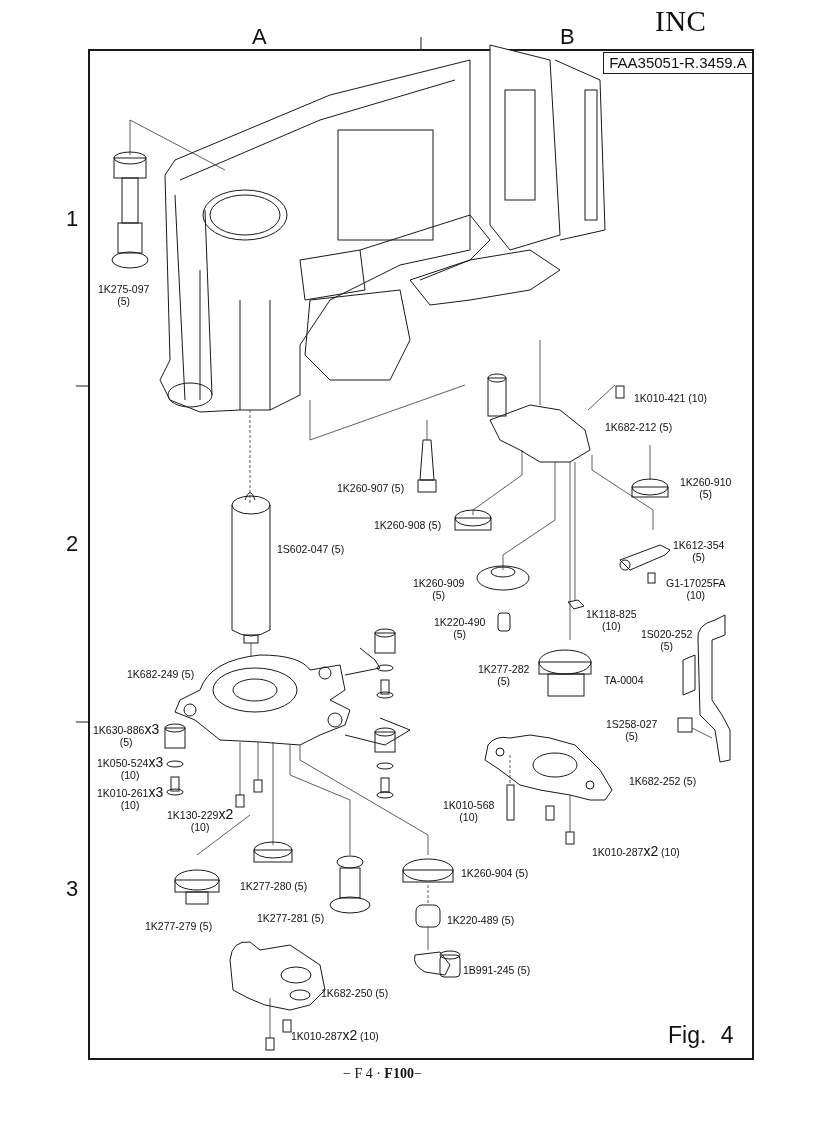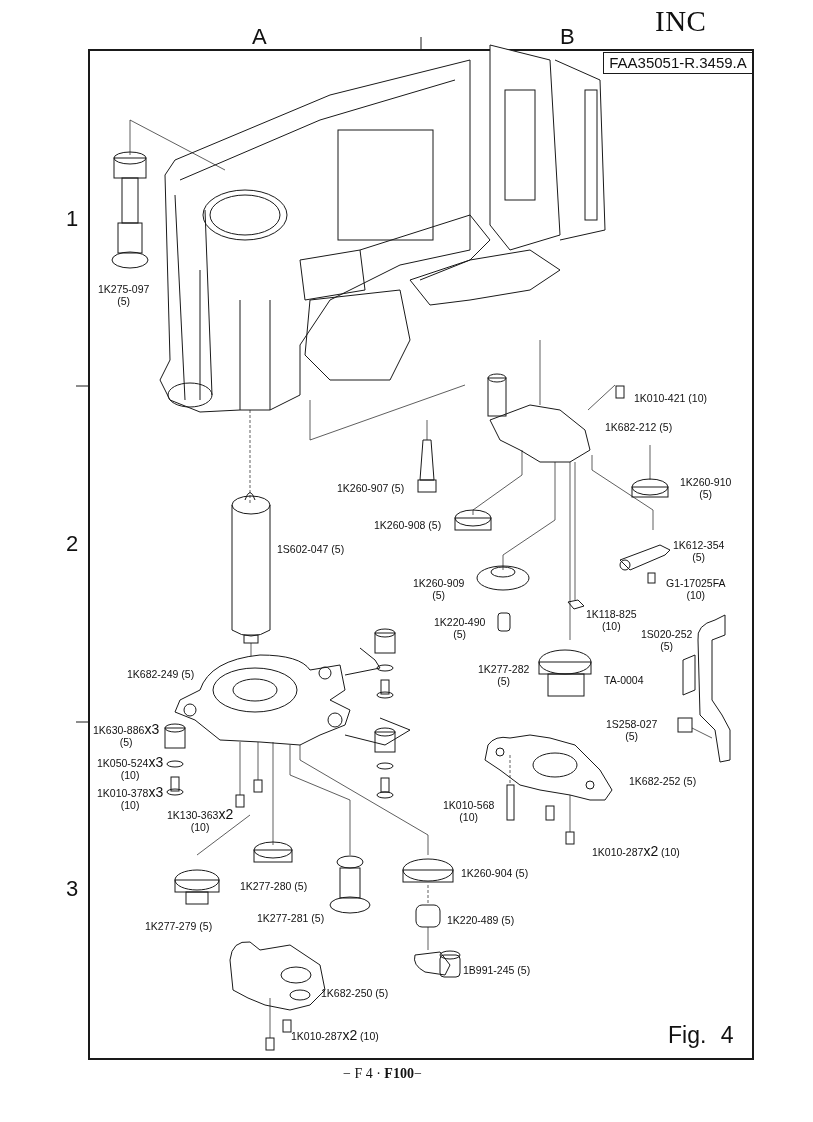--- a/index.html
+++ b/index.html
@@ -267,25 +267,25 @@
 <div class="label left" style="left:604px;top:674px"><span>TA-0004</span></div>
 
 <div class="label" style="left:93px;top:723px"><span>1K630-886</span><small>x3</small><br><span>(5)</span></div>
 
 <div class="label" style="left:606px;top:718px"><span>1S258-027</span><br><span>(5)</span></div>
 
 <div class="label" style="left:97px;top:756px"><span>1K050-524</span><small>x3</small><br><span>(10)</span></div>
 
 <div class="label left" style="left:629px;top:775px"><span>1K682-252</span> <span>(5)</span></div>
 
-<div class="label" style="left:97px;top:786px"><span>1K010-378</span><small>x3</small><br><span>(10)</span></div>
+<div class="label" style="left:97px;top:786px"><span>1K010-261</span><small>x3</small><br><span>(10)</span></div>
 
 <div class="label" style="left:443px;top:799px"><span>1K010-568</span><br><span>(10)</span></div>
 
-<div class="label" style="left:167px;top:808px"><span>1K130-363</span><small>x2</small><br><span>(10)</span></div>
+<div class="label" style="left:167px;top:808px"><span>1K130-229</span><small>x2</small><br><span>(10)</span></div>
 
 <div class="label left" style="left:592px;top:845px"><span>1K010-287</span><small>x2</small> <span>(10)</span></div>
 
 <div class="label left" style="left:240px;top:880px"><span>1K277-280</span> <span>(5)</span></div>
 
 <div class="label left" style="left:461px;top:867px"><span>1K260-904</span> <span>(5)</span></div>
 
 <div class="label left" style="left:257px;top:912px"><span>1K277-281</span> <span>(5)</span></div>
 
 <div class="label left" style="left:447px;top:914px"><span>1K220-489</span> <span>(5)</span></div>

